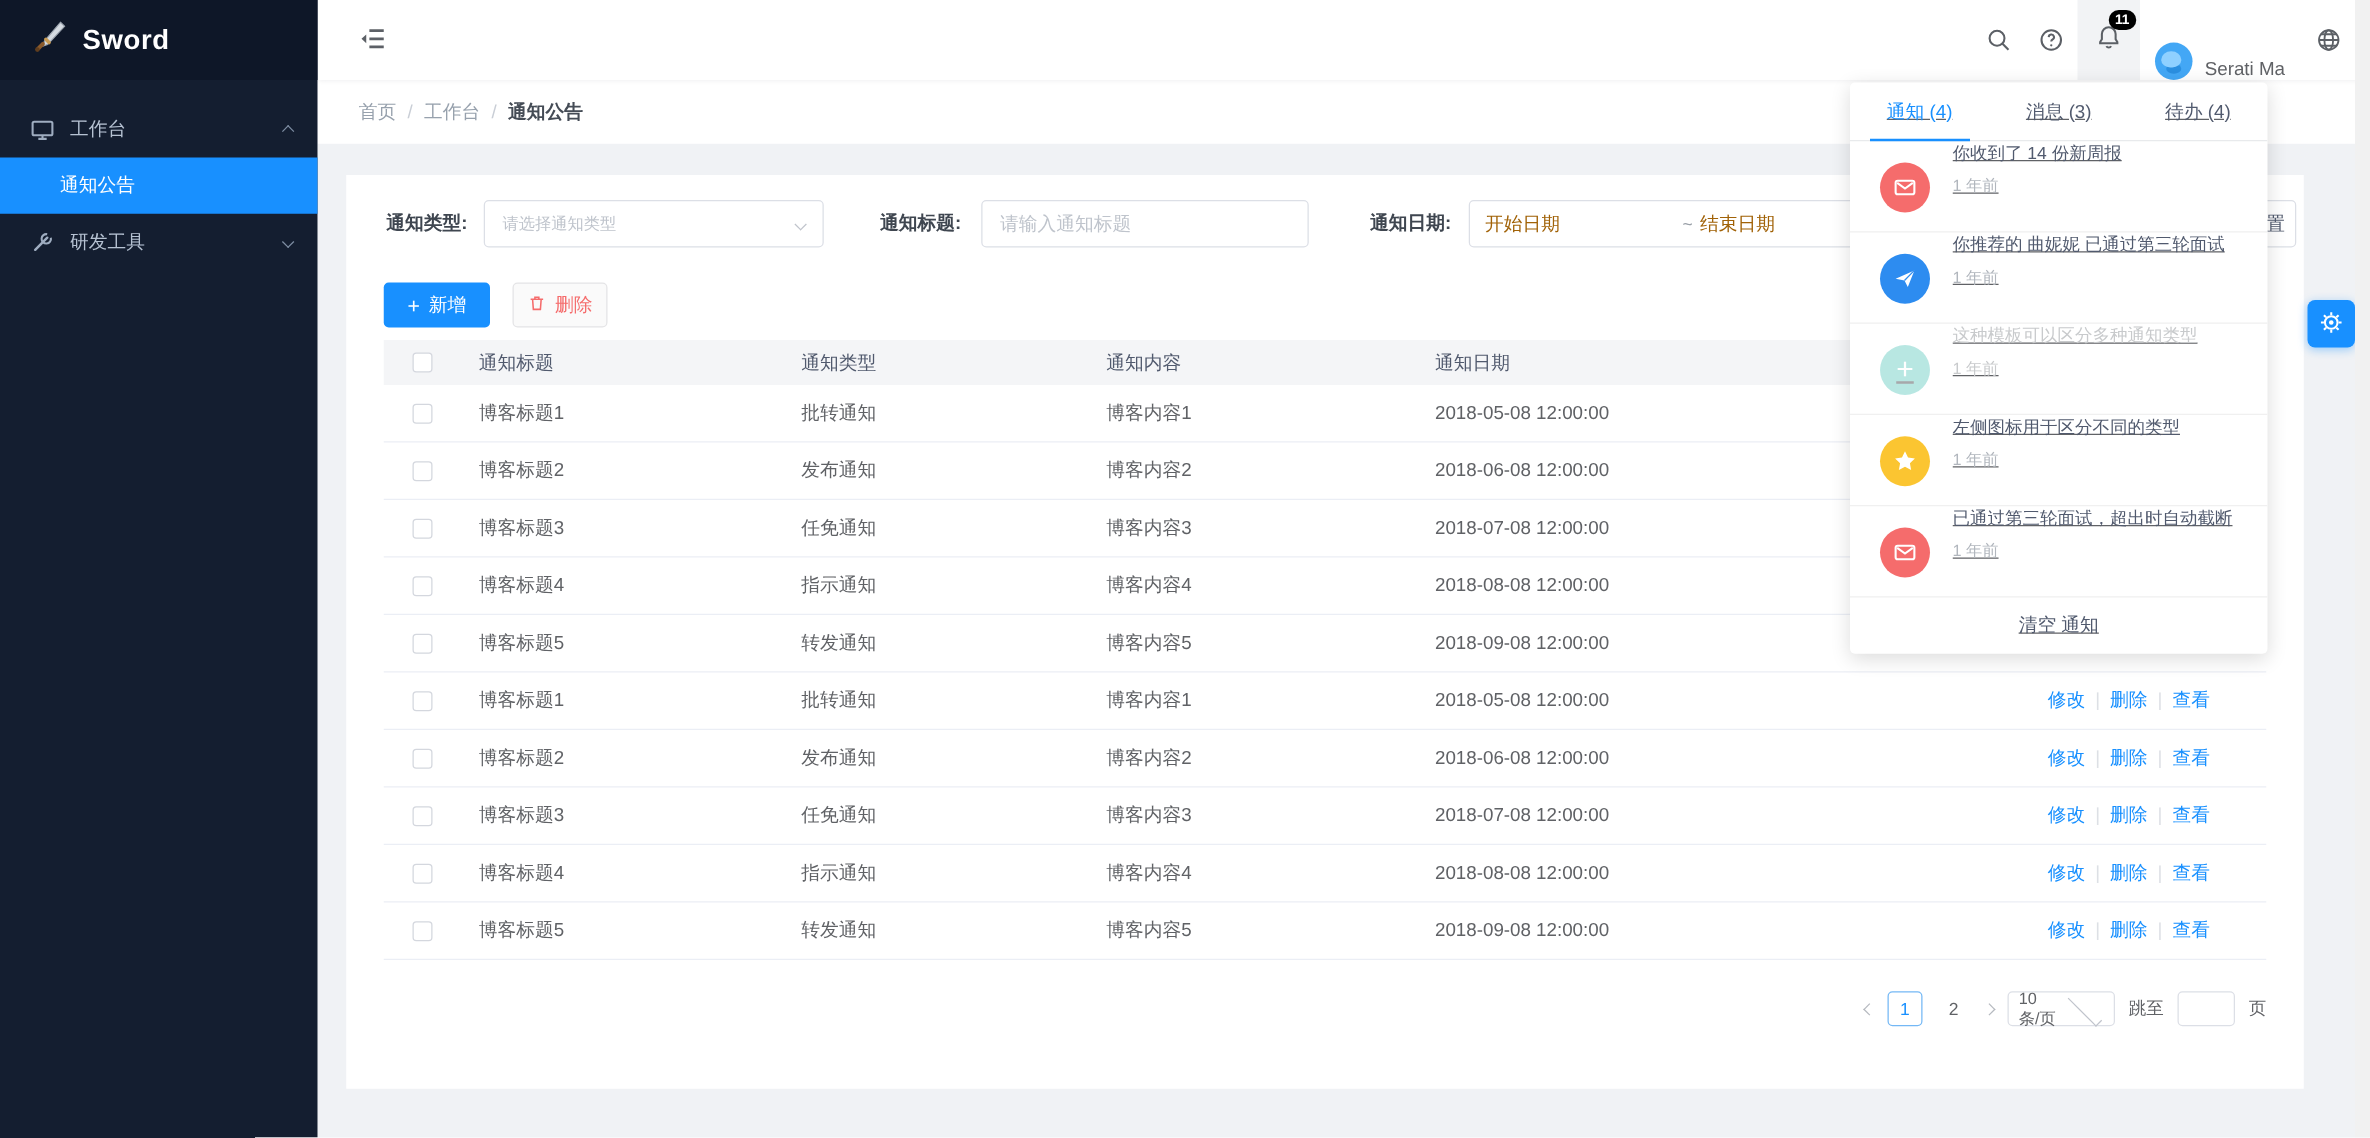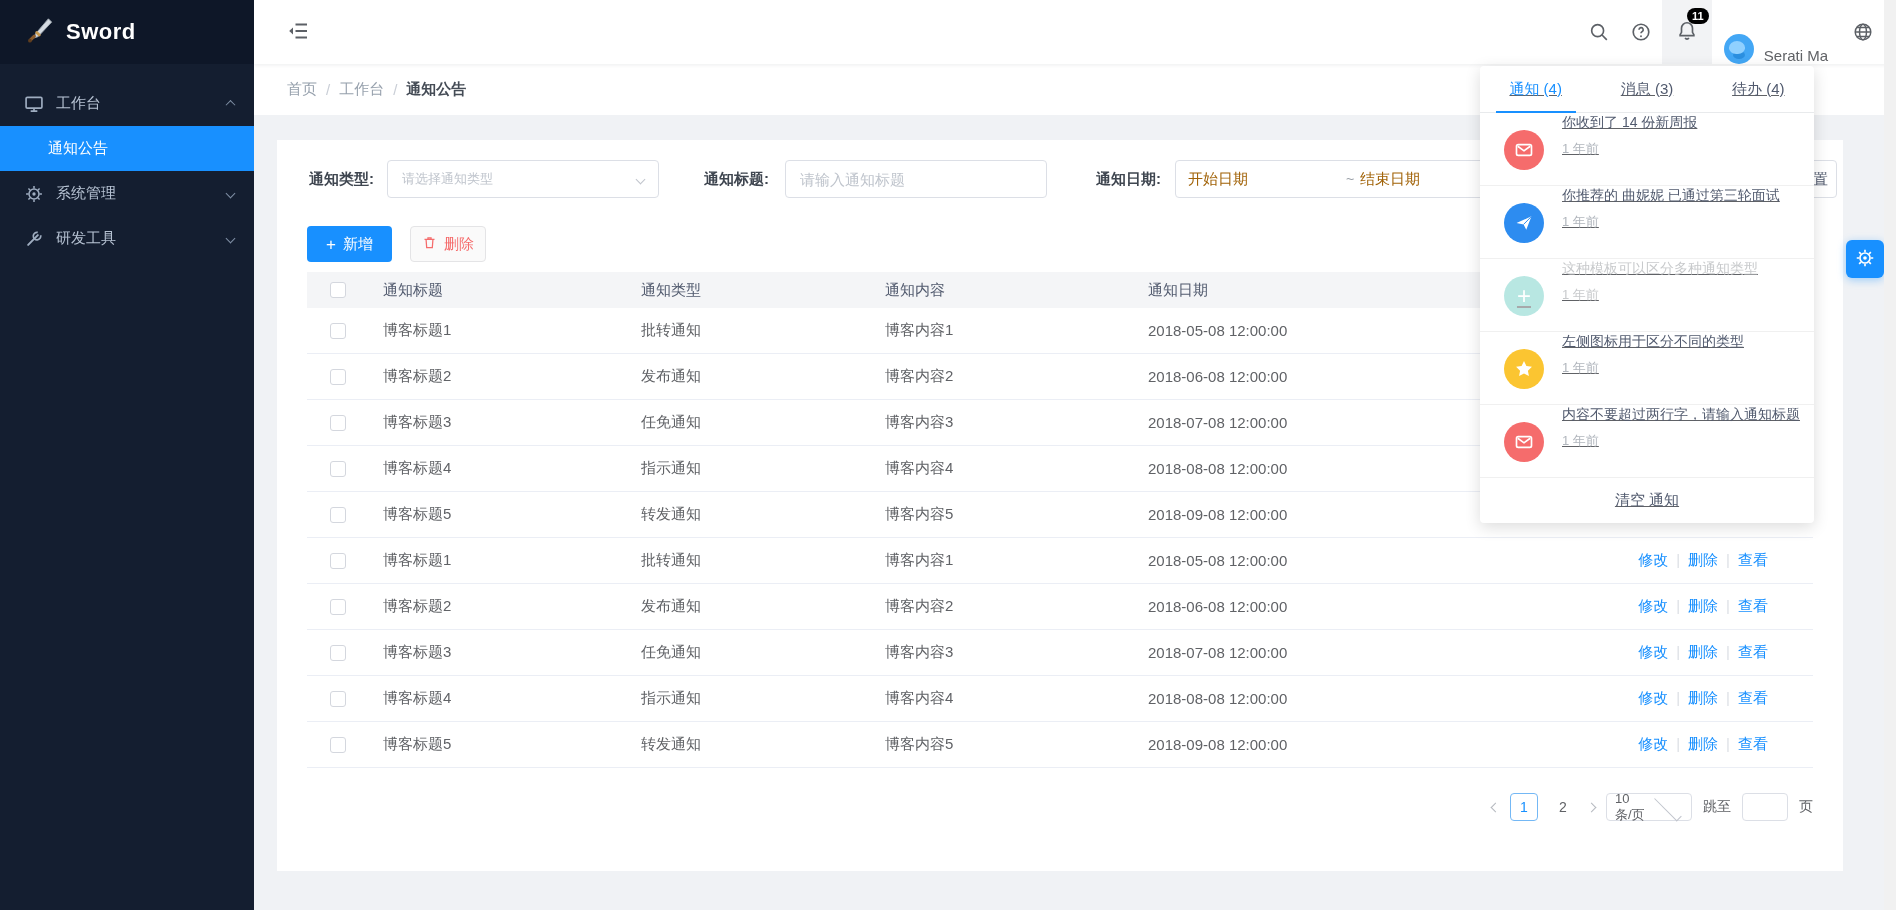--- a/index.html
+++ b/index.html
@@ -137,31 +137,20 @@
           </svg>
         </span>
         <span class="mi-label">工作台</span>
         <span class="chev up"></span>
       </div>
       <div class="menu-sub active">
         <span>通知公告</span>
       </div>
       <div class="menu-item">
         <span class="mi-icon">
-          <svg width="20" height="20" viewBox="0 0 24 24" fill="none" stroke="currentColor" stroke-width="1.8">
-            <circle cx="12" cy="12" r="6"></circle>
-              <circle cx="12" cy="12" r="2" fill="currentColor" stroke="none"></circle>
-            <path d="M12 2.5v3M12 18.5v3M2.5 12h3M18.5 12h3M5.3 5.3l2.1 2.1M16.6 16.6l2.1 2.1M18.7 5.3l-2.1 2.1M7.4 16.6l-2.1 2.1"></path>
-          </svg>
-        </span>
-        <span class="mi-label">系统管理</span>
-        <span class="chev down"></span>
-      </div>
-      <div class="menu-item">
-        <span class="mi-icon">
           <svg width="20" height="20" viewBox="0 0 24 24" fill="none" stroke="currentColor" stroke-width="2">
             <path d="M20 7.5a4.5 4.5 0 1 1-3.5-3.4"></path>
               <path d="M16.6 7.4L5 19" stroke-width="2.4" stroke-linecap="round"></path>
           </svg>
         </span>
         <span class="mi-label">研发工具</span>
         <span class="chev down"></span>
       </div>
     </nav>
   </aside>
@@ -470,21 +459,21 @@
   </div>
 
   <div class="notif-item">
     <span class="notif-icon" style="background: rgb(245, 108, 108);">
             <svg width="20" height="20" viewBox="0 0 24 24" fill="none" stroke="#fff" stroke-width="2">
               <rect x="3" y="5.5" width="18" height="13" rx="2"></rect>
               <path d="M4.5 7.5l7.5 5.5 7.5-5.5"></path>
             </svg>
           </span>
     <span class="notif-body">
-      <div class="notif-title">内容不要超过两行字，请输入通知标题</div>
+      <div class="notif-title">已通过第三轮面试，超出时自动截断</div>
       <div class="notif-time">1 年前</div>
     </span>
   </div>
 </div>
     <div class="notif-footer">清空 通知</div>
   </div>
 
   <button class="settings-fab">
     <span>
       <svg width="22" height="22" viewBox="0 0 24 24" fill="none" stroke="currentColor" stroke-width="1.8">

